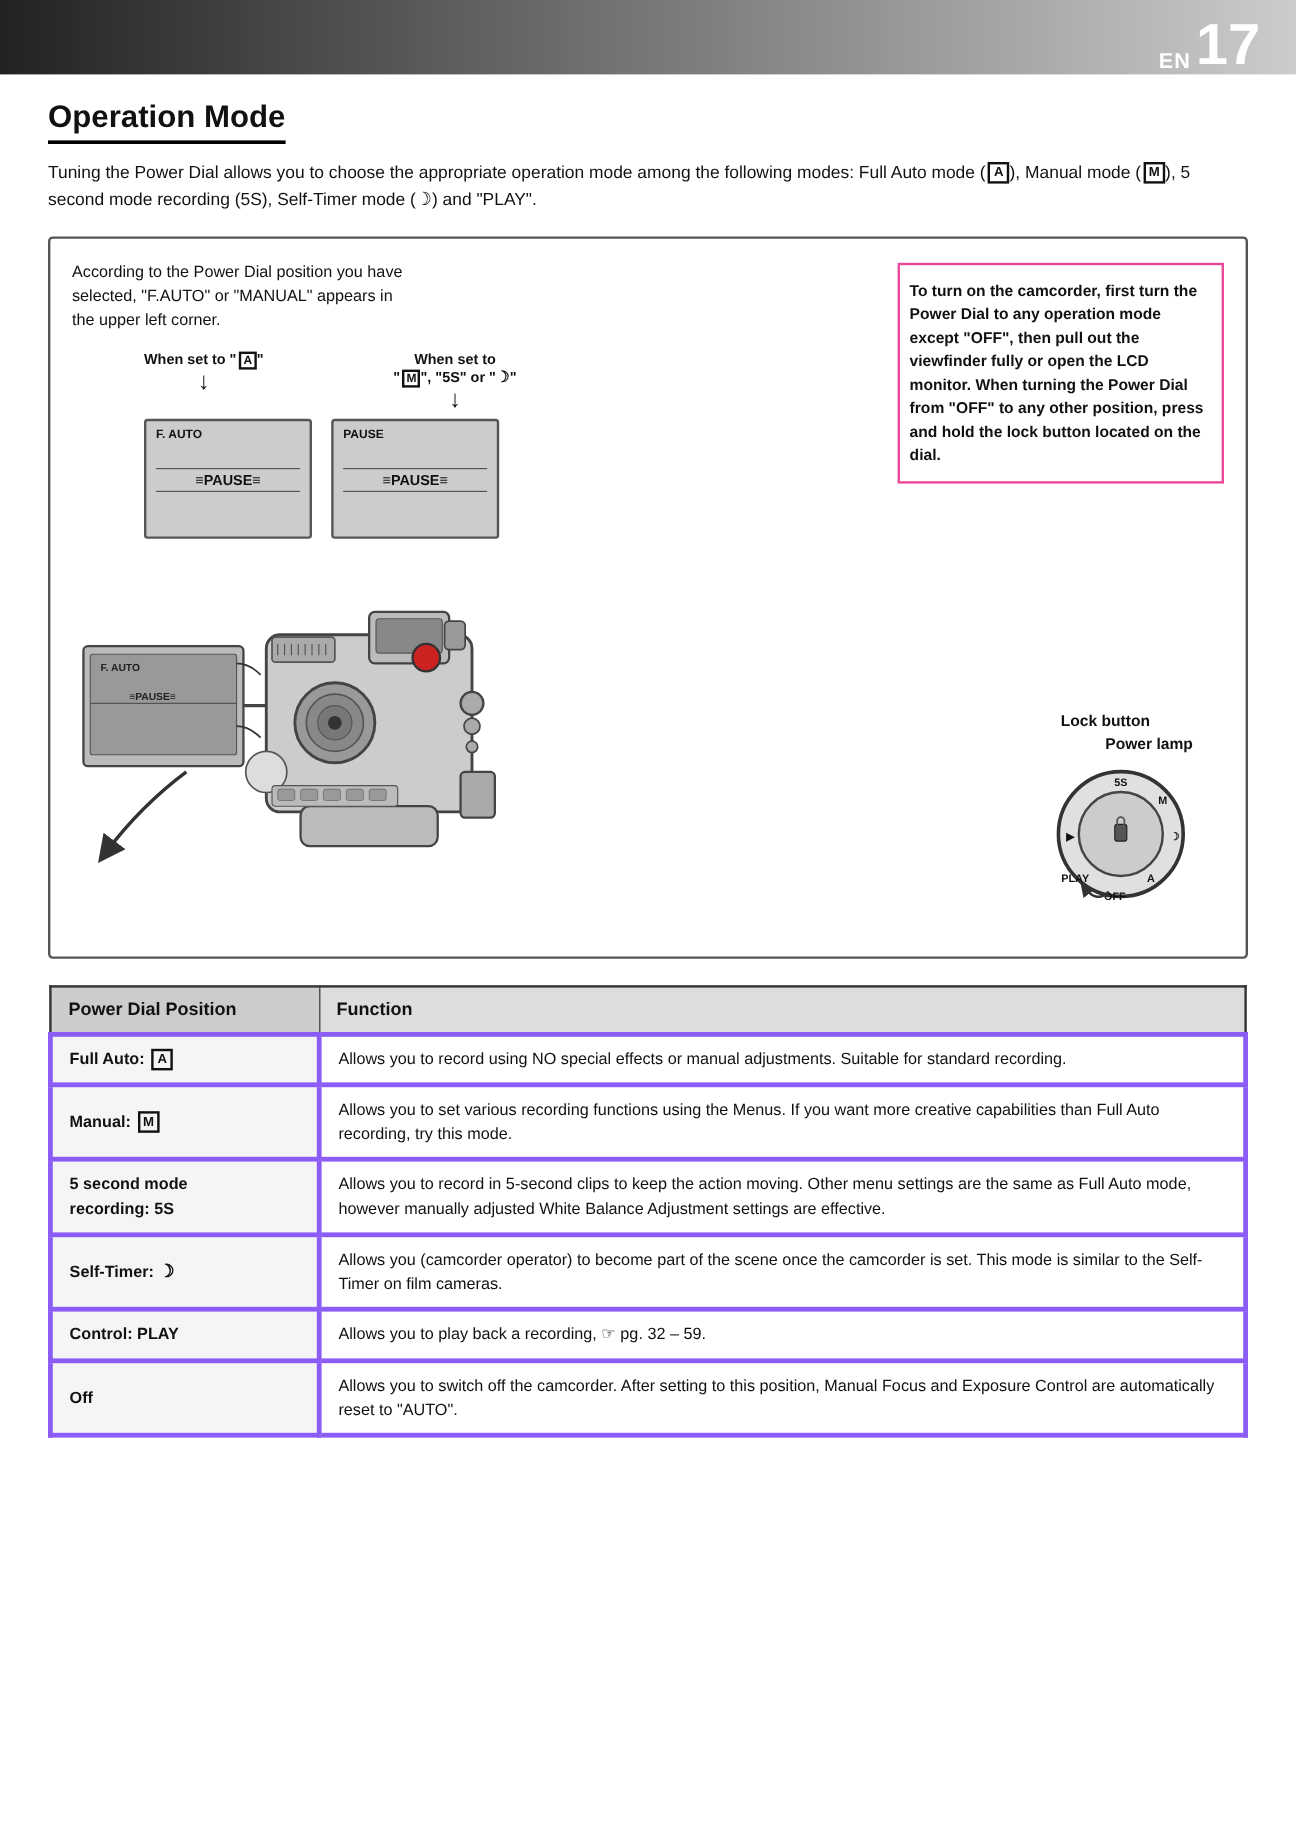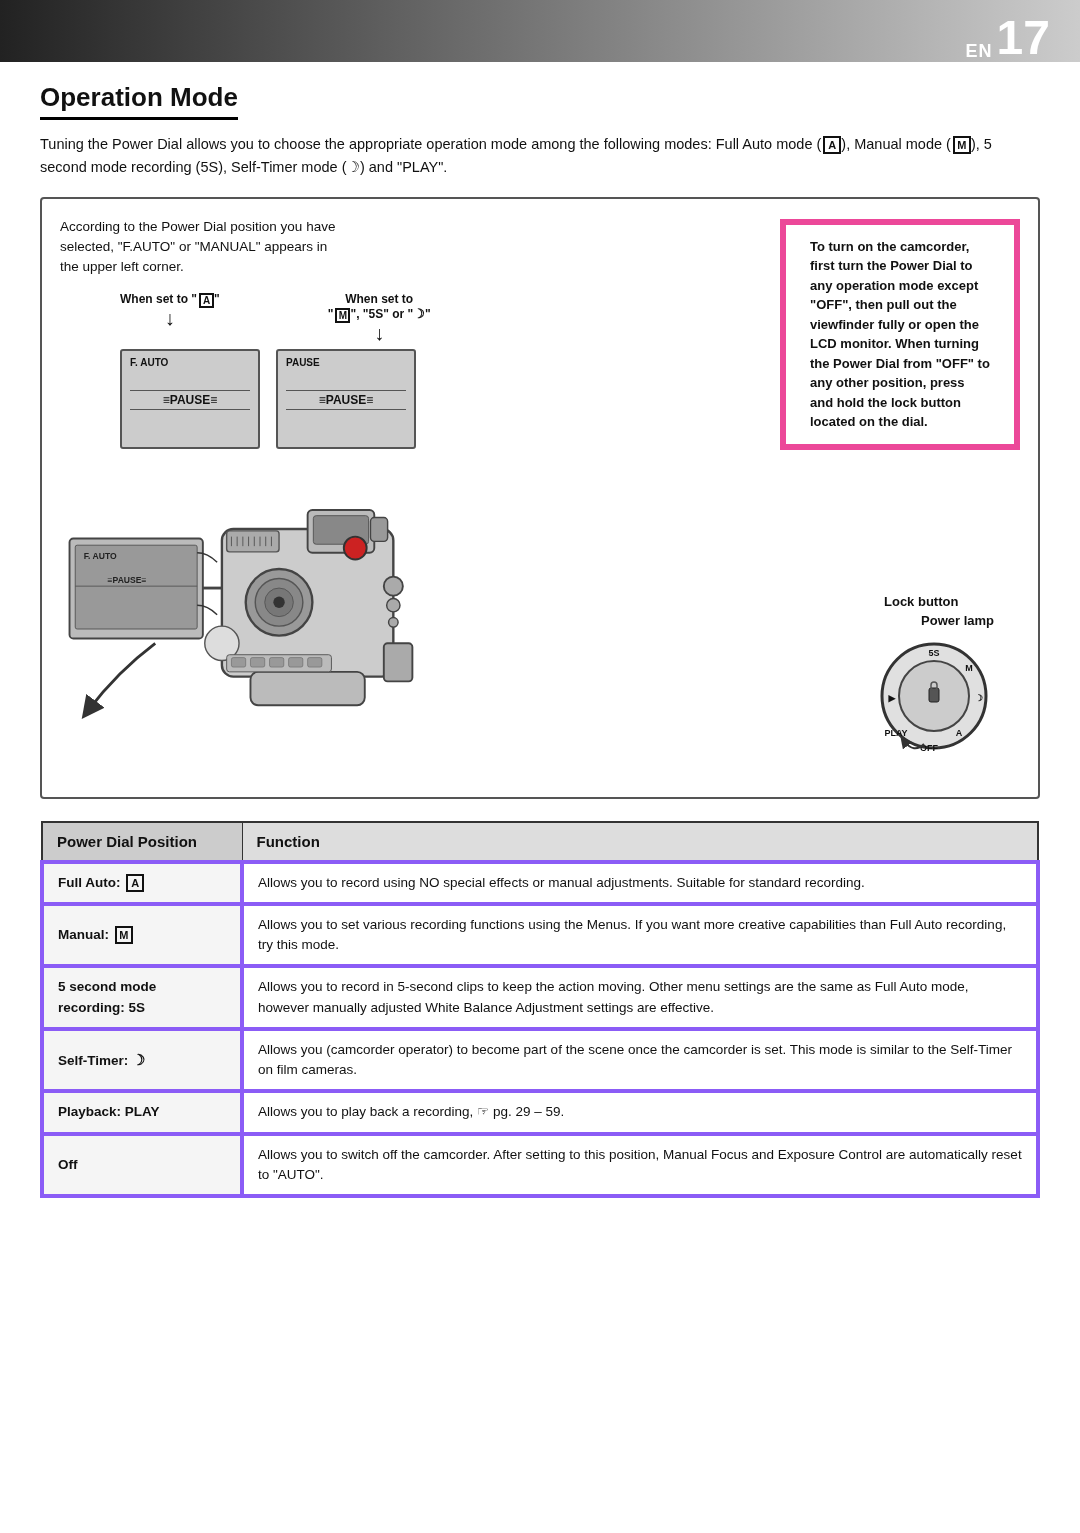--- a/index.html
+++ b/index.html
@@ -133,23 +133,23 @@
       border-top: 1px solid #555;
       border-bottom: 1px solid #555;
       padding: 2px 0;
     }
 
     
     .instruction-box {
       position: absolute;
       top: 20px;
       right: 18px;
-      width: 240px;
-      border: 6px solid #ec4899;
-      padding: 12px 24px;
+      width: 272px;
+      border: 2px solid #ec4899;
+      padding: 12px 8px;
       font-size: 13px;
       font-weight: bold;
       line-height: 1.5;
     }
 
     
     .camcorder-area {
       display: flex;
       align-items: flex-end;
       margin-top: 10px;
@@ -193,21 +193,21 @@
     }
     .function-table th {
       background: #e0e0e0;
       border: 1px solid #333;
       padding: 10px 14px;
       font-size: 15px;
       font-weight: bold;
       text-align: left;
     }
     .function-table th.col-position {
-      width: 200px;
+      width: 224px;
       background: #ccc;
     }
     .function-table th.col-function {
       background: #ddd;
     }
     .function-table td {
       border: 4px solid #8b5cf6;
       padding: 9px 14px;
       font-size: 13.5px;
       vertical-align: top;
@@ -413,24 +413,24 @@
       <tr>
         <td class="position-cell">
           Self-Timer: <span style="font-size:15px;">☽</span>
         </td>
         <td>
           <span>Allows you (camcorder operator) to become part of the scene once the camcorder is set. This mode is similar to the Self-Timer on film cameras.</span>
         </td>
       </tr>
       <tr>
         <td class="position-cell">
-          Playback: PLAY
-        </td>
-        <td>
-          Allows you to play back a recording, ☞ pg. 29 – 59.
+          Control: PLAY
+        </td>
+        <td>
+          Allows you to play back a recording, ☞ pg. 32 – 59.
         </td>
       </tr>
       <tr>
         <td class="position-cell">
           Off
         </td>
         <td>
           <span>Allows you to switch off the camcorder. After setting to this position, Manual Focus and Exposure Control are automatically reset to "AUTO".</span>
         </td>
       </tr>

